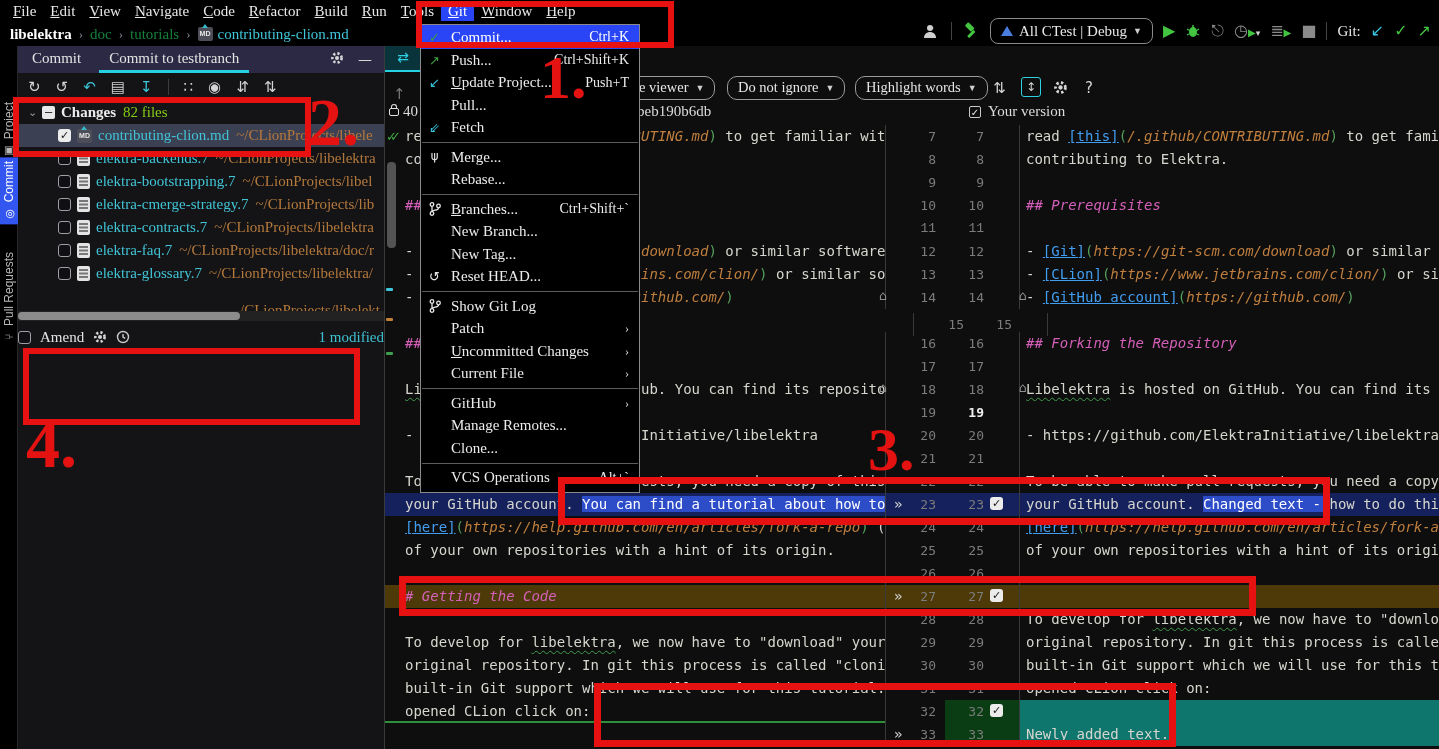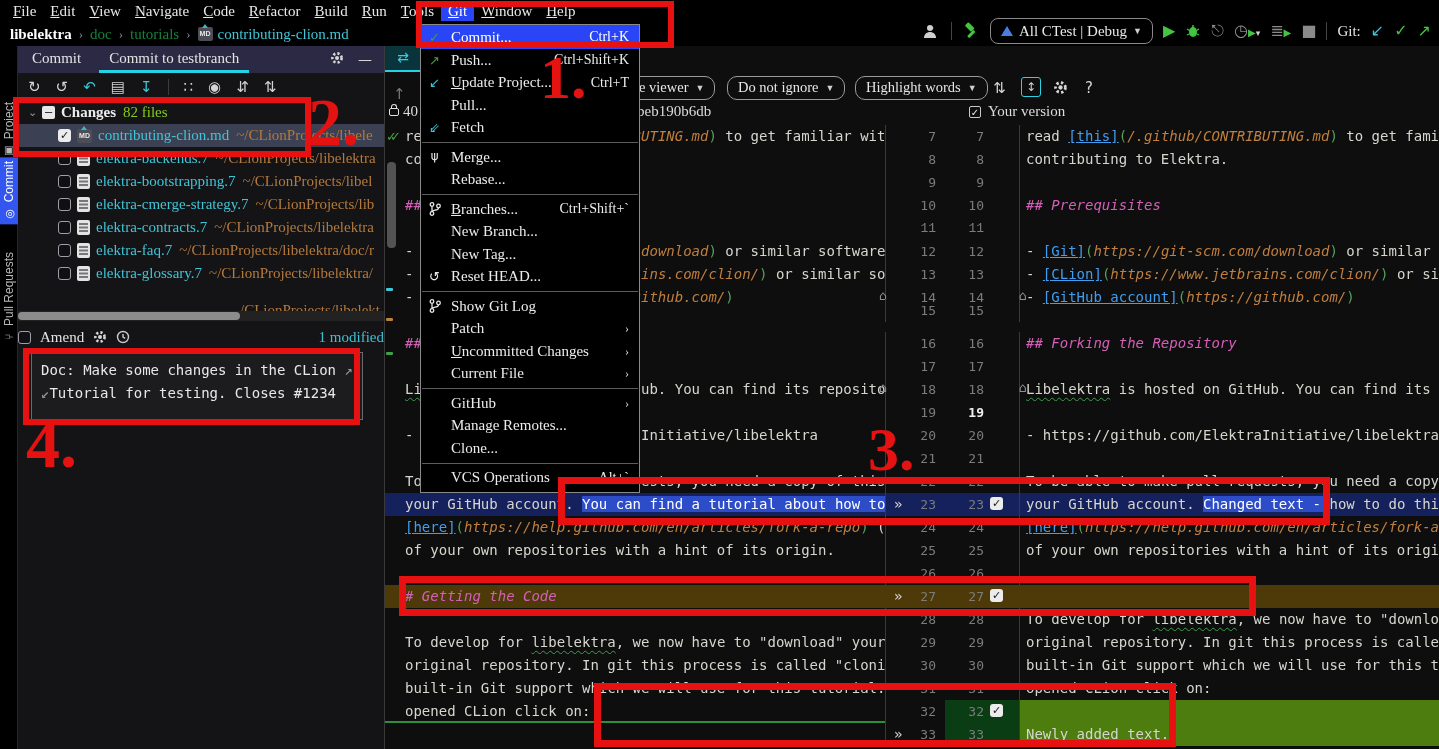--- a/index.html
+++ b/index.html
@@ -94,21 +94,21 @@
   .dr { width:419px; height:23px; line-height:23px; padding-left:6px; overflow:hidden; white-space:nowrap; flex:none; position:relative;}
   .n1 { position:absolute; left:0; top:0; width:50px; text-align:right; line-height:23px;}
   .n2 { position:absolute; left:50px; top:0; width:48px; text-align:right; line-height:23px;}
   .n2.bold { color:#efefef; font-weight:bold; }
   .gcb { position:absolute; left:104px; top:4px; width:13px; height:13px; background:#ececec; border-radius:3px; color:#15151a; font-size:11px; line-height:13px; text-align:center; font-family:"DejaVu Sans",sans-serif;}
   .chevm { position:absolute; left:8px; top:0; line-height:23px; color:#d8d8d8; font-size:14px;}
   .foldl { position:absolute; left:-7px; top:3px; color:#8f8f8f; font-size:13px; line-height:1; font-family:"DejaVu Sans",sans-serif;}
   .foldr { position:absolute; right:-8px; top:3px; color:#8f8f8f; font-size:13px; line-height:1; font-family:"DejaVu Sans",sans-serif;}
   .bg-blue { background:#15215c; } .dm.bg-blue{background:#15215c;}
   .bg-brown { background:#4d3a08; } .dm.bg-brown{background:#4d3a08;}
-  .bg-green { background:#4d7c0f; }
+  .bg-green { background:#0f766e; }
   .dm.split-green { background:linear-gradient(to right, #0e0e0e 44%, #0b3d14 44%); }
   .green-under { border-bottom:2px solid #2e8f3a; }
   .sg-w { color:#d6d6cf; }
   .sg-l { color:#419df0; text-decoration:underline; }
   .sg-p { color:#55a05c; }
   .sg-u { color:#c07f3e; font-style:italic; }
   .sg-h { color:#d45fb8; font-style:italic; }
   .sg-s { color:#fff; background:#2d4cc8; }
   .sg-q { color:#d6d6cf; text-decoration:underline wavy #3f9e4d 1px; text-underline-offset:3px; }
 
@@ -316,24 +316,20 @@
           </svg>
       </span>
       <span class="tb-ic">
         <svg width="14" height="14" viewBox="0 0 14 14">
             <circle cx="7" cy="7" r="5.5" fill="none" stroke="#c9c9c9" stroke-width="1.4"></circle>
             <path d="M7 4v3l2.2 1.4" fill="none" stroke="#c9c9c9" stroke-width="1.4"></path>
           </svg>
       </span>
       <span class="modified">1 modified</span>
     </div>
-    <div class="msgbox">
-      <div><span>Doc: Make some changes in the CLion</span> <span class="wrapmark">↗</span></div>
-      <div><span class="wrapmark">↙</span><span>Tutorial for testing. Closes #1234</span></div>
-    </div>
   </div>
 
   <div class="diff">
     <div class="difftab">⇄</div>
     <div class="dtoolbar">
       <span class="pill" style="left:243px">
           <span>e viewer</span>
           <span class="caret">▼</span>
         </span>
       <span class="pill" style="left:342px">
@@ -426,21 +422,21 @@
         <div class="drow" style="top: 161px;">
           <div class="dl"><span class="sg-w">- </span><span class="sg-l">[GitHub account]</span><span class="sg-p">(</span><span class="sg-u">https://github.com/</span><span class="sg-p">)</span></div>
           <div class="dm">
             <span class="n1">14</span>
             <span class="n2">14</span>
             <span class="foldl">⌂</span>
             <span class="foldr">⌂</span>
           </div>
           <div class="dr"><span class="sg-w">- </span><span class="sg-l">[GitHub account]</span><span class="sg-p">(</span><span class="sg-u">https://github.com/</span><span class="sg-p">)</span></div>
         </div>
-        <div class="drow" style="top: 174px;">
+        <div class="drow" style="top: 188px; gap: 28px;">
           <div class="dl"></div>
           <div class="dm">
             <span class="n1">15</span>
             <span class="n2">15</span>
           </div>
           <div class="dr"></div>
         </div>
         <div class="drow" style="top: 207px;">
           <div class="dl"><span class="sg-h">## Forking the Repository</span></div>
           <div class="dm">
@@ -609,21 +605,21 @@
           <span style="color:#3fa142">↗</span>
         </span>
         <span class="gm-label">Push...</span>
         <span class="gm-short">Ctrl+Shift+K</span>
       </div>
       <div class="gm-item">
         <span class="gm-ic">
           <span style="color:#36c4de">↙</span>
         </span>
         <span class="gm-label mn">Update Project...</span>
-        <span class="gm-short">Ctrl+T</span>
+        <span class="gm-short">Push+T</span>
       </div>
       <div class="gm-item">
         <span class="gm-ic"></span>
         <span class="gm-label">Pull...</span>
       </div>
       <div class="gm-item">
         <span class="gm-ic">
           <span style="color:#36c4de">⇙</span>
         </span>
         <span class="gm-label">Fetch</span>

